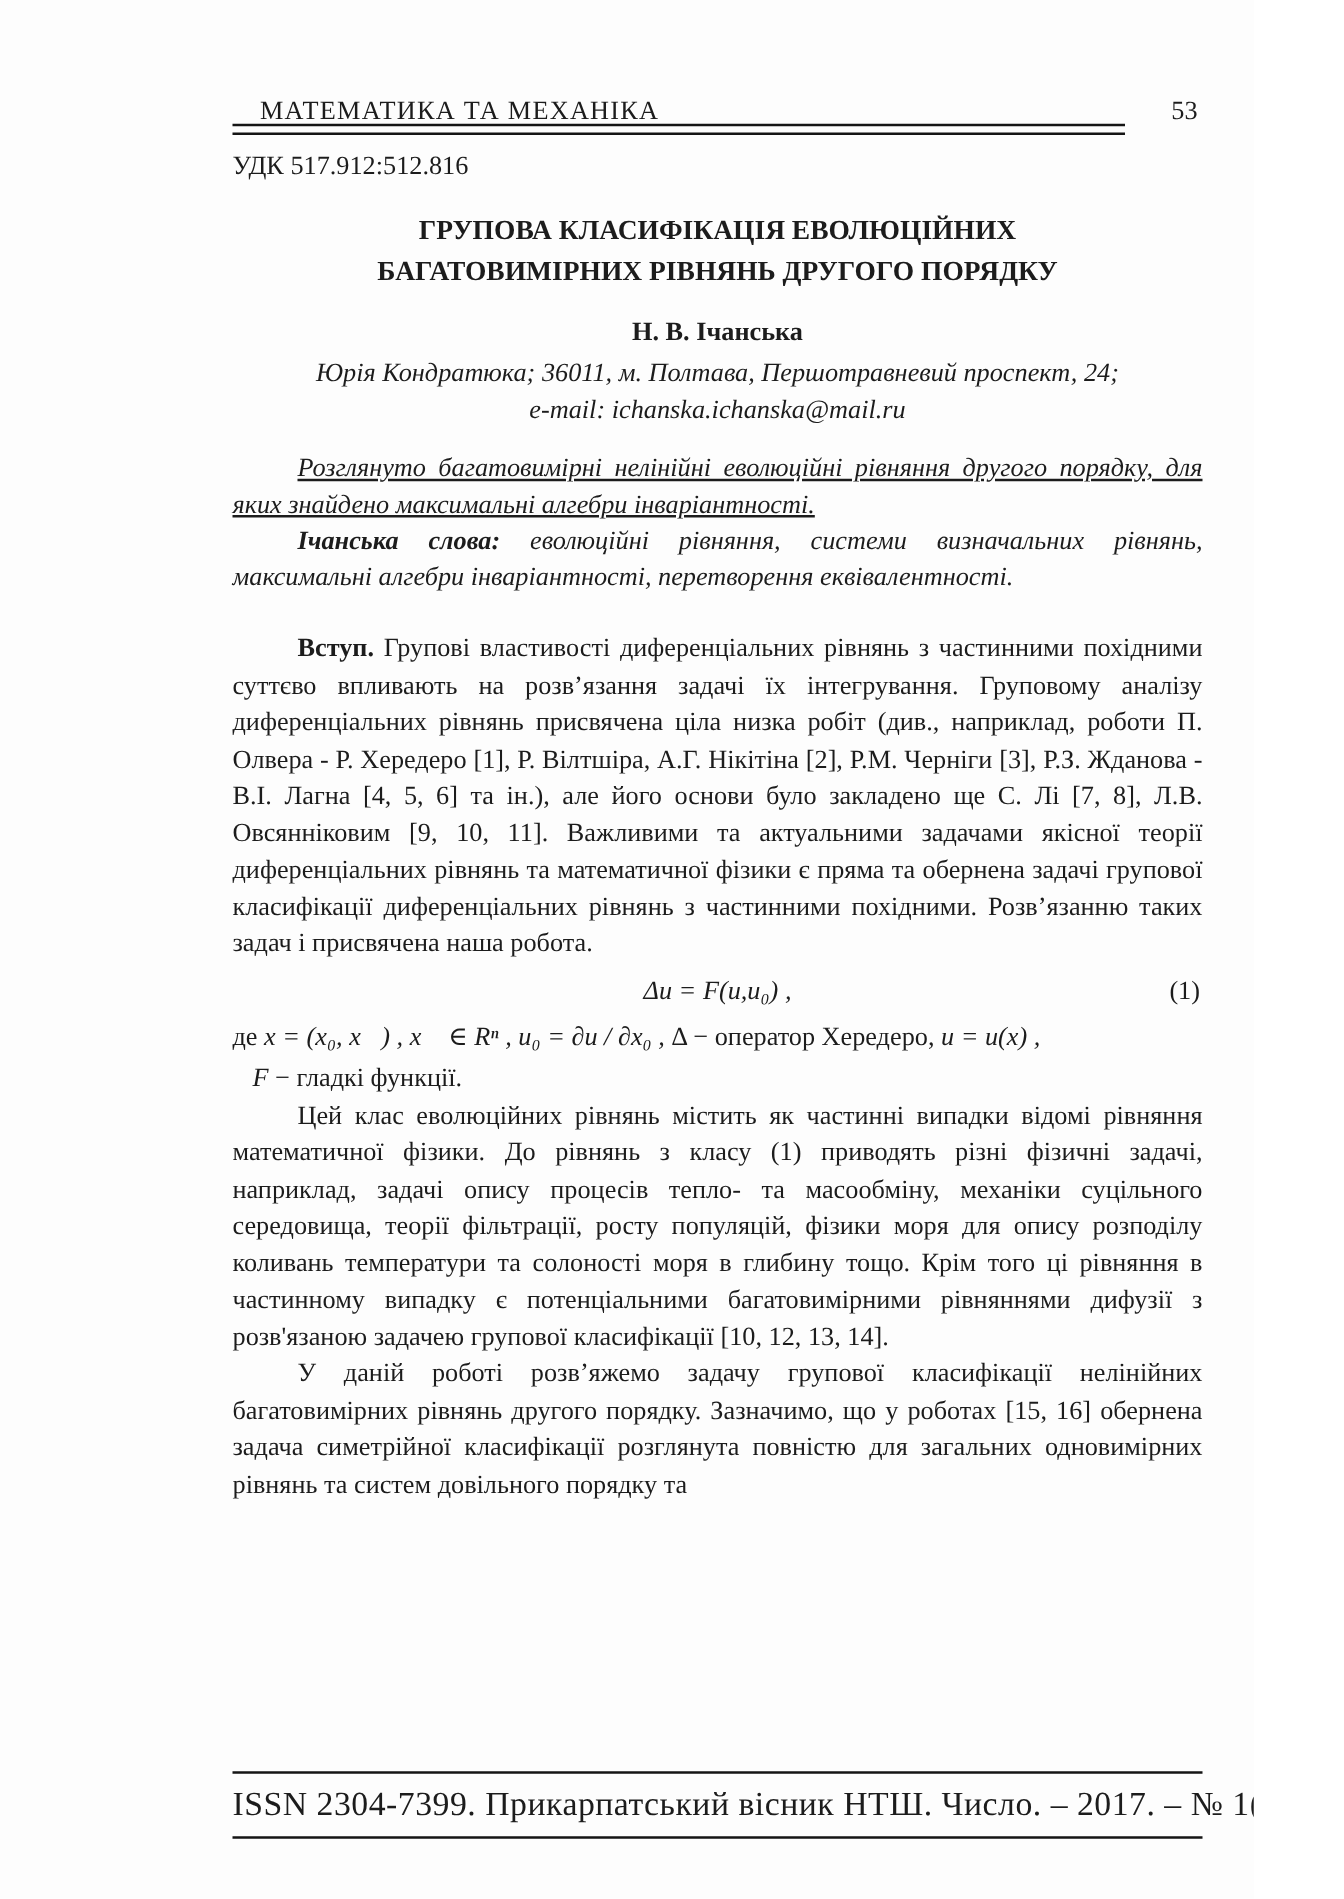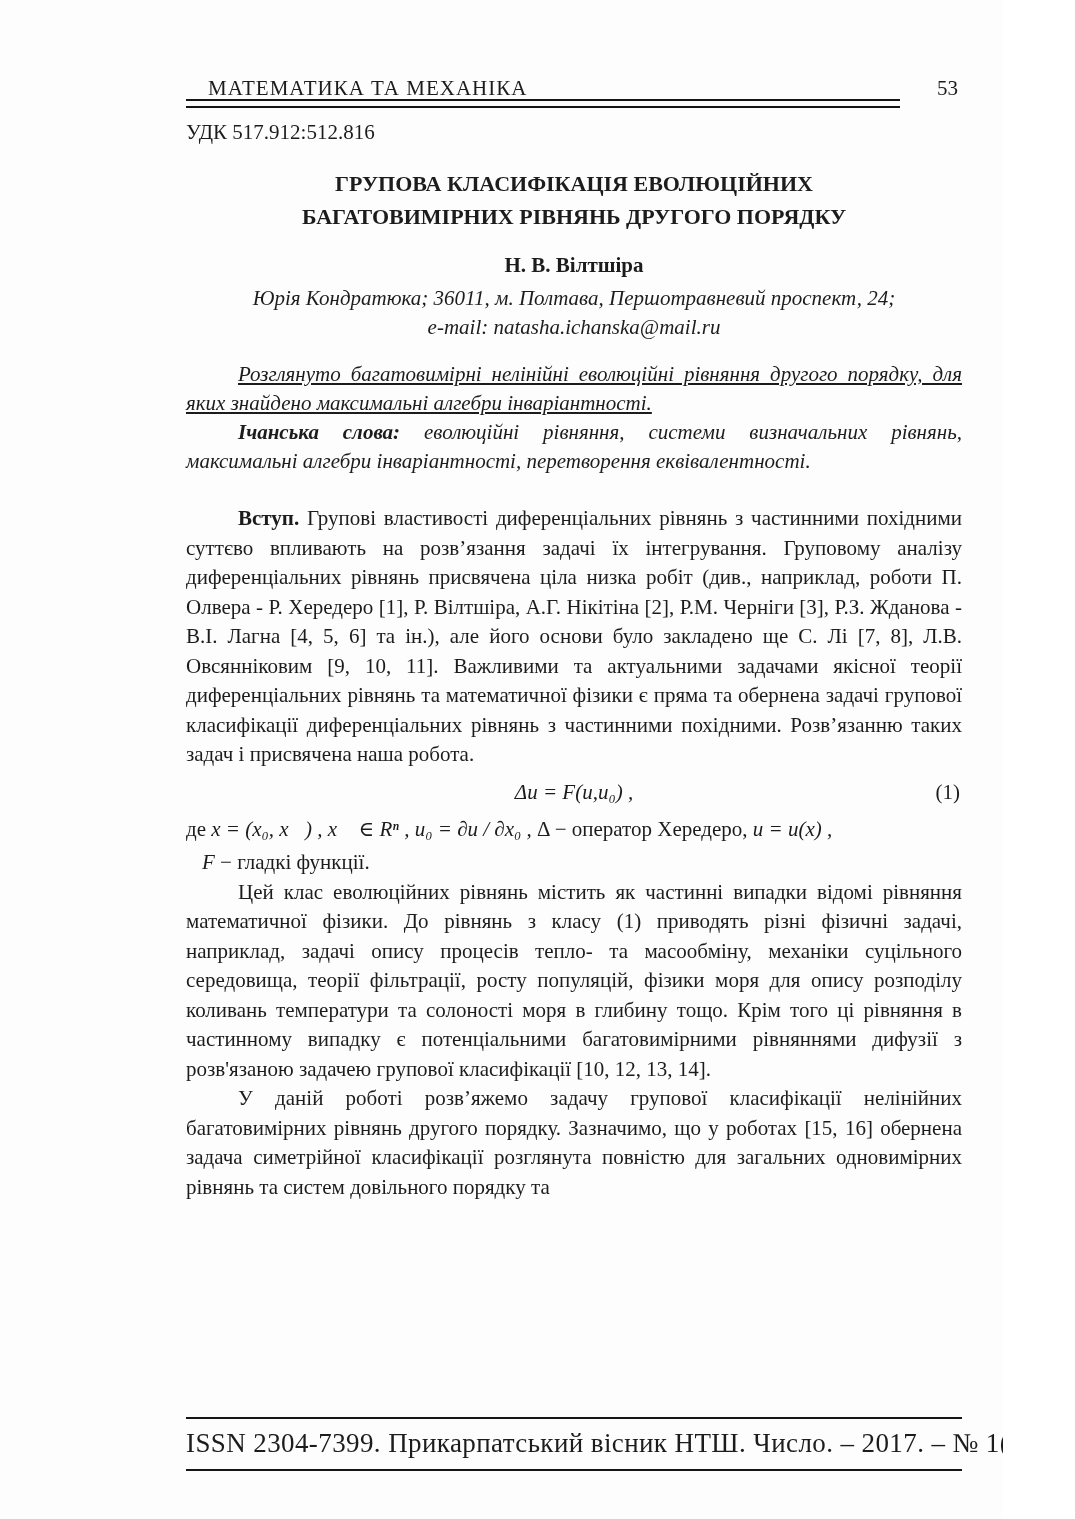--- a/index.html
+++ b/index.html
@@ -74,25 +74,25 @@
       <span class="rh-page">53</span>
     </div>
 
     <div class="udc">УДК 517.912:512.816</div>
 
     <h1 class="title">
       <span>ГРУПОВА КЛАСИФІКАЦІЯ ЕВОЛЮЦІЙНИХ</span><br>
       <span>БАГАТОВИМІРНИХ РІВНЯНЬ ДРУГОГО ПОРЯДКУ</span>
     </h1>
 
-    <div class="author">Н. В. Вілтшіра</div>
+    <div class="author">Н. В. Ічанська</div>
 
     <div class="affiliation">
       <div>Юрія Кондратюка; 36011, м. Полтава, Першотравневий проспект, 24;</div>
-      <div>e-mail: natasha.ichanska@mail.ru</div>
+      <div>e-mail: ichanska.ichanska@mail.ru</div>
     </div>
 
     <p class="abstract">Розглянуто багатовимірні нелінійні еволюційні рівняння другого порядку, для яких знайдено максимальні алгебри інваріантності.</p>
 
     <p class="keywords">
       <span class="kw-label">Ічанська слова:</span><span> еволюційні рівняння, системи визначальних рівнянь, максимальні алгебри інваріантності, перетворення еквівалентності.</span>
     </p>
 
     <p class="body-p p-first">
       <span class="intro-label">Вступ.</span><span> Групові властивості диференціальних рівнянь з частинними похідними суттєво впливають на розв’язання задачі їх інтегрування. Груповому аналізу диференціальних рівнянь присвячена ціла низка робіт (див., наприклад, роботи П. Олвера - Р. Хередеро [1], Р. Вілтшіра, А.Г. Нікітіна [2], Р.М. Черніги [3], Р.З. Жданова - В.І. Лагна [4, 5, 6] та ін.), але його основи було закладено ще С. Лі [7, 8], Л.В. Овсянніковим [9, 10, 11]. Важливими та актуальними задачами якісної теорії диференціальних рівнянь та математичної фізики є пряма та обернена задачі групової класифікації диференціальних рівнянь з частинними похідними. Розв’язанню таких задач і присвячена наша робота.</span>

